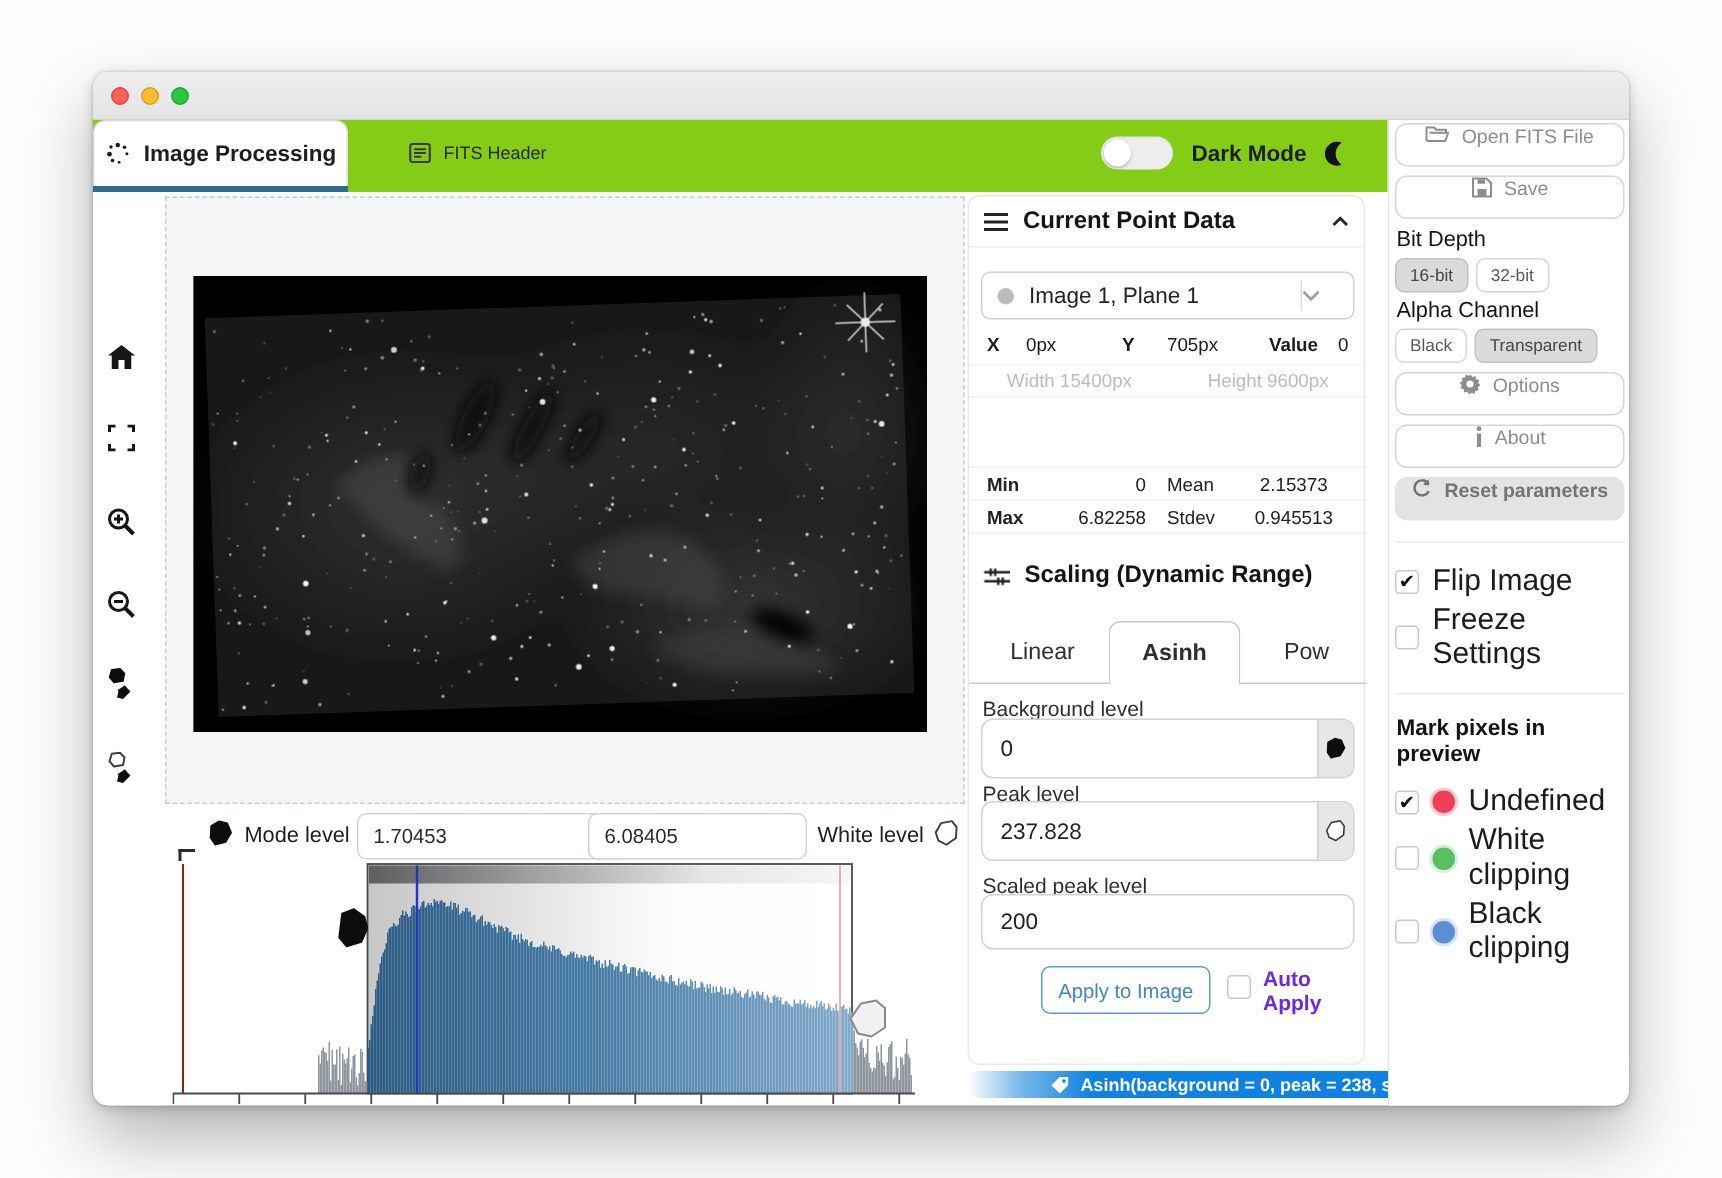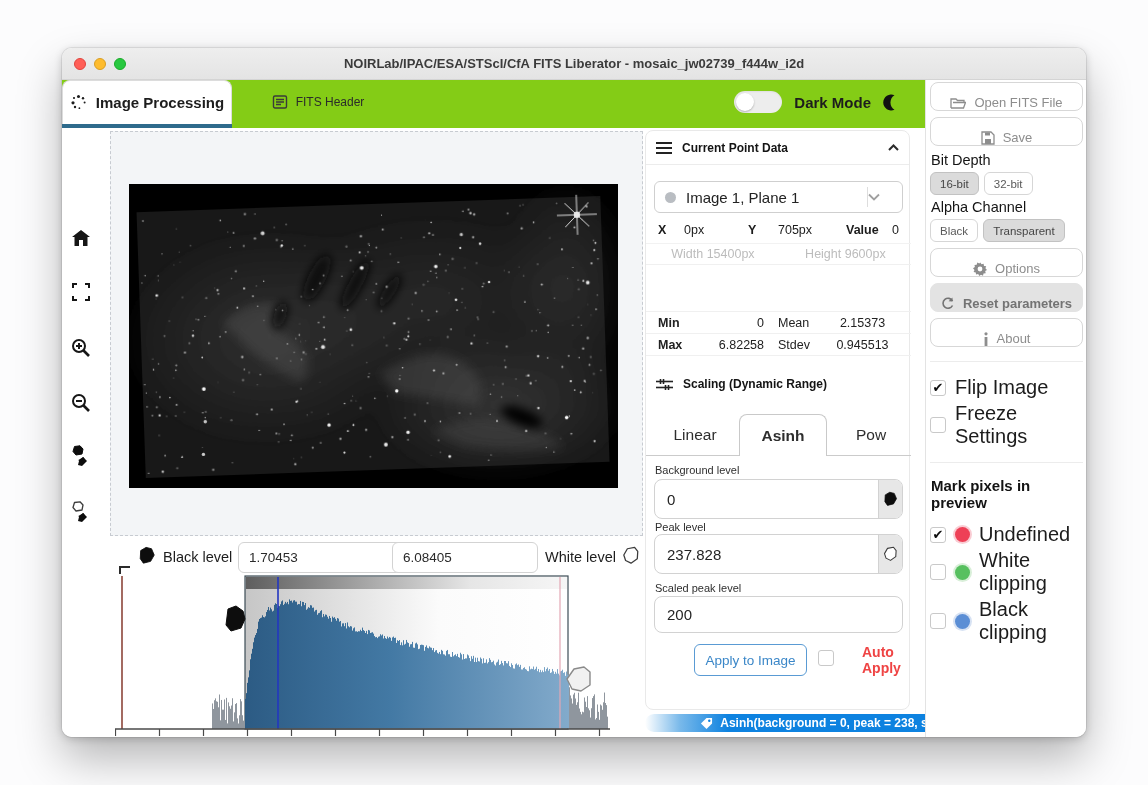--- a/index.html
+++ b/index.html
@@ -52,21 +52,21 @@
   .blob-ic { position:absolute; top:4px; }
   
   .hist { position:absolute; left:53px; top:525px; width:495px; height:164px; }
   .axis-corner { position:absolute; left:57px; top:518px; width:11px; height:8px;
     border-left:2px solid #2b2b2b; border-top:2px solid #2b2b2b; }
   
   .card { position:absolute; left:583px; top:82px; width:265px; height:580px; background:#fff;
     border:1px solid #e9e9e9; border-radius:8px; }
   .sec-head { position:relative; height:34px; border-bottom:1px solid #ececec;
     display:flex; align-items:center; padding:0 10px; gap:10px; }
-  .sec-head .t { font-size:12px; font-weight:bold; color:#141414; flex:1; }
+  .sec-head .t { font-size:16px; font-weight:bold; color:#141414; flex:1; }
   .chev { color:#2b2b2b; cursor:pointer; }
   .dropdown { position:absolute; left:8px; top:50px; width:249px; height:32px; border:1px solid #cfcfcf;
     border-radius:6px; display:flex; align-items:center; cursor:pointer; background:#fff; }
   .dd-dot { width:11px; height:11px; border-radius:50%; background:#b9bdc2; margin:0 10px 0 10px; }
   .dd-text { flex:1; font-size:15px; color:#232323; }
   .dd-div { width:1px; height:20px; background:#ddd; }
   .dd-chev { width:34px; text-align:center; color:#9a9a9a; }
   .xyrow { position:absolute; left:0; top:88px; width:265px; height:22px; display:flex;
     align-items:center; padding:0 12px; font-size:12.5px; color:#1c1c1c; }
   .xyrow b { font-weight:bold; }
@@ -81,44 +81,44 @@
   .stat-row .k2 { font-weight:normal; width:48px; }
   .stat-row .v2 { flex:1; text-align:center; }
   .scale-head { position:absolute; left:0; top:236px; width:100%; }
   .scale-head .sec-head { border-bottom:none; }
   .stabs { position:absolute; left:0; top:283px; width:265px; height:42px; }
   .stabs .base { position:absolute; left:0; bottom:0; width:100%; height:1px; background:#cbcbcb; }
   .stab { position:absolute; top:0; width:88px; height:42px; display:flex; align-items:center;
     justify-content:center; font-size:15.5px; color:#2e2e2e; cursor:pointer; }
   .stab.active { background:#fff; border:1px solid #c9c9c9; border-bottom:none;
     border-radius:8px 8px 0 0; font-weight:bold; z-index:2; }
-  .fld-label { position:absolute; left:9px; font-size:11px; color:#2f2f2f; }
+  .fld-label { position:absolute; left:9px; font-size:14px; color:#2f2f2f; }
   .fld { position:absolute; left:8px; width:249px; height:40px; border:1px solid #d2d2d2;
     border-radius:8px; display:flex; overflow:hidden; background:#fff; }
   .fld input { flex:1; border:none; outline:none; font-size:15px; color:#242424; padding:0 12px;
     font-family:"Liberation Sans","DejaVu Sans",sans-serif; background:transparent; }
   .fld .pick { width:27px; background:#e7e7e7; border-left:1px solid #d2d2d2; display:flex;
     align-items:center; justify-content:center; cursor:pointer; }
   .applyrow { position:absolute; left:0; top:513px; width:265px; height:34px; }
   .apply-btn { position:absolute; left:48px; top:0; width:113px; height:32px; background:#fff;
     border:1px solid #5a9bd4; border-radius:6px; color:#3b87c8; font-size:13.5px;
     display:flex; align-items:center; justify-content:center; cursor:pointer; }
   .auto-cb { position:absolute; left:172px; top:6px; }
-  .auto-lbl { position:absolute; left:196px; top:0; font-size:14px; font-weight:bold; color:#ef4444;
-    line-height:16px;margin-left:20px; }
+  .auto-lbl { position:absolute; left:196px; top:0; font-size:14px; font-weight:bold; color:#6d28d9;
+    line-height:16px; }
   
   .statuspill { position:absolute; left:583px; top:666px; width:437px; height:18px; border-radius:9px;
     background:linear-gradient(90deg, rgba(255,255,255,0) 0%, #79b9ea 8%, #0d82e0 19%);
     display:flex; align-items:center; justify-content:center; gap:7px; }
   .statuspill .txt { color:#fff; font-size:12px; font-weight:bold; }
   
   .sidebar { position:absolute; left:863px; top:32px; width:161px; bottom:0; background:#fff;
     border-left:1px solid #e3e3e3; padding:2px 3px 0 4px; }
   .sb-btn { width:153px; height:29px; border:1px solid #d7d7d7; border-radius:8px; background:#fff;
-    color:#8d8d8d; font-size:13px; display:flex; align-items:flex-end; justify-content:center; gap:8px;
+    color:#8d8d8d; font-size:13px; display:flex; align-items:flex-start; justify-content:center; gap:8px;
     cursor:pointer; margin-bottom:6px; }
   .sb-label { font-size:14.5px; color:#141414; margin:4px 0 4px 1px; }
   .segrow { display:flex; gap:5px; margin-bottom:4px; }
   .seg { height:23px; padding:0 9px; font-size:11.5px; border-radius:6px; display:flex;
     align-items:center; cursor:pointer; background:#fff; border:1px solid #d6d6d6; color:#5a5a5a; }
   .seg.sel { background:#dbdbdb; border-color:#c2c2c2; color:#454545; }
   .sb-btn.gray { background:#e3e3e3; border-color:#e3e3e3; color:#737373; font-weight:bold; }
   .sb-div { border-top:1px solid #ececec; margin:14px 0; }
   .cbrow { display:flex; align-items:center; gap:9px; margin-bottom:3px; }
   .cb { width:16px; height:16px; min-width:16px; border:1px solid #c9c9c9; border-radius:3px;
@@ -136,21 +136,20 @@
 <body>
 
 <div id="window">
 
   <div class="titlebar">
     <div class="traffic">
       <div class="tl red"></div>
       <div class="tl yellow"></div>
       <div class="tl green"></div>
     </div>
-    <div class="title-text">NOIRLab/IPAC/ESA/STScI/CfA FITS Liberator - mosaic_jw02739_f444w_i2d</div>
   </div>
 
   <div class="tabbar">
     <div class="tab-active">
       <span>
         <svg width="17" height="17" viewBox="0 0 17 17">
           <g fill="#1c1c1c">
             <circle cx="4" cy="4" r="1.1"></circle>
               <circle cx="8.5" cy="2.6" r="1.5"></circle>
             <circle cx="13" cy="4.2" r="1.2"></circle>
@@ -644,21 +643,21 @@
       </svg>
     </div>
   </div>
 
   <div class="levels">
     <span class="blob-ic" style="left:28px">
       <svg width="18" height="19" viewBox="0 0 20 21">
           <path d="M3 5 L9 1.5 15 3 18 10 14 17 6 19 2.5 14 Z" fill="#0d0d0d" stroke="#0d0d0d" stroke-linejoin="round"></path>
         </svg>
     </span>
-    <span class="txt" style="left:53px">Black level</span>
+    <span class="txt" style="left:53px">Mode level</span>
     <input class="lv-input" style="left: 128px; width: 182px;" value="1.70453">
     <input class="lv-input" style="left: 282px; width: 146px;" value="6.08405">
     <span class="txt" style="left:435px">White level</span>
     <span class="blob-ic" style="left:512px">
       <svg width="18" height="19" viewBox="0 0 20 21">
           <path d="M2 10 L6 3 14 1.5 17.5 6 17 14 10 19 4 16 Z" fill="#fff" stroke="#3c3c3c" stroke-width="1.4" stroke-linejoin="round"></path>
         </svg>
     </span>
   </div>
 
@@ -1262,34 +1261,34 @@
       <div class="seg">Black</div>
       <div class="seg sel">Transparent</div>
     </div>
     <div class="sb-btn" style="margin-top:6px">
       <svg width="14" height="14" viewBox="0 0 14 14">
         <path d="M7 0.5 L8.2 2.3 10.3 1.7 10.7 3.9 12.9 4.3 12.1 6.3 13.7 7.9 11.9 9.1 12.4 11.3 10.2 11.6 9.7 13.7 7.7 12.8 6 14 4.9 12.1 2.7 12.6 2.5 10.4 0.3 9.9 1.2 7.9 -0.3 6.2 1.6 5.1 1.2 2.9 3.4 2.7 4 0.6 6 1.6 Z" fill="#8d8d8d" transform="translate(0.3,0)"></path>
         <circle cx="7" cy="7" r="2.4" fill="#fff"></circle>
       </svg>
       <span>Options</span>
     </div>
+    <div class="sb-btn">
+      <svg width="6" height="14" viewBox="0 0 6 14">
+        <circle cx="3" cy="1.8" r="1.6" fill="#8d8d8d"></circle>
+          <rect x="1.6" y="5" width="2.8" height="9" fill="#8d8d8d"></rect>
+      </svg>
+      <span>About</span>
+    </div>
     <div class="sb-btn gray">
       <svg width="14" height="14" viewBox="0 0 14 14" fill="none">
         <path d="M11.5 8.5 A5 5 0 1 1 11.5 4" stroke="#737373" stroke-width="1.6"></path>
         <path d="M11.5 0.5 L11.5 4.6 L7.6 4.2 Z" fill="#737373"></path>
       </svg>
       <span>Reset parameters</span>
     </div>
-    <div class="sb-btn">
-      <svg width="6" height="14" viewBox="0 0 6 14">
-        <circle cx="3" cy="1.8" r="1.6" fill="#8d8d8d"></circle>
-          <rect x="1.6" y="5" width="2.8" height="9" fill="#8d8d8d"></rect>
-      </svg>
-      <span>About</span>
-    </div>
 
     <div class="sb-div"></div>
 
     <div class="cbrow">
       <div class="cb">
           <span>✔</span>
         </div>
       <span class="lbl">Flip Image</span>
     </div>
     <div class="cbrow">

